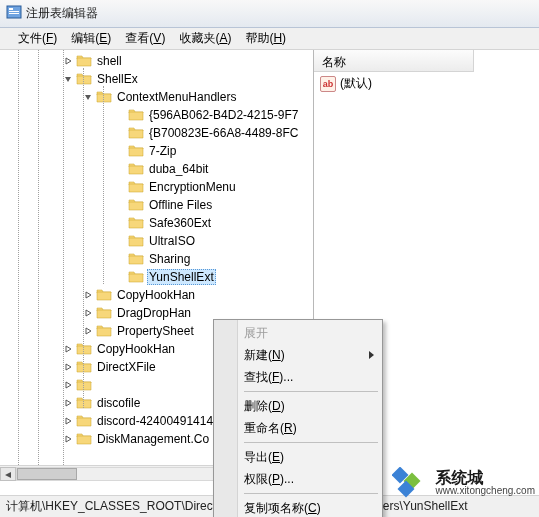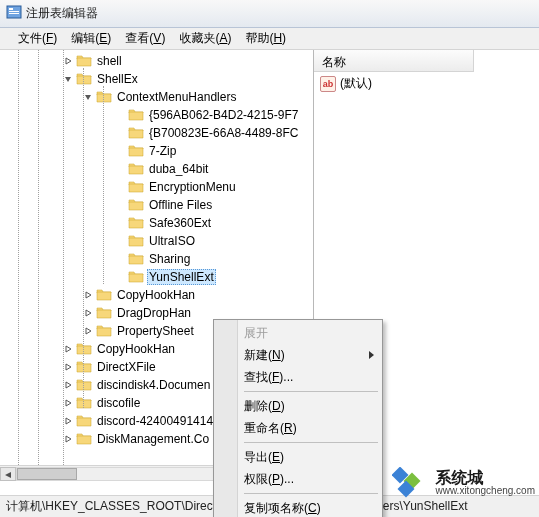--- a/index.html
+++ b/index.html
@@ -282,21 +282,20 @@
             <span class="indent" style="width:58px"></span>
             <span class="toggle">
               <svg viewBox="0 0 9 9">
                 <path d="M2 1 L7 4 L2 7 Z" fill="none" stroke="#595959"></path>
               </svg>
             </span>
             <svg class="folder-icon" viewBox="0 0 16 16">
               <path class="folder-svg tab" d="M1 3h5l1 2h8v1H1z"></path>
               <path class="folder-svg" d="M1 5h14v8H1z"></path>
             </svg>
-            <span class="label">discindisk4.Documen</span>
           </div>
           <div class="row">
             <span class="indent" style="width:58px"></span>
             <span class="toggle">
               <svg viewBox="0 0 9 9">
                 <path d="M2 1 L7 4 L2 7 Z" fill="none" stroke="#595959"></path>
               </svg>
             </span>
             <svg class="folder-icon" viewBox="0 0 16 16">
               <path class="folder-svg tab" d="M1 3h5l1 2h8v1H1z"></path>

